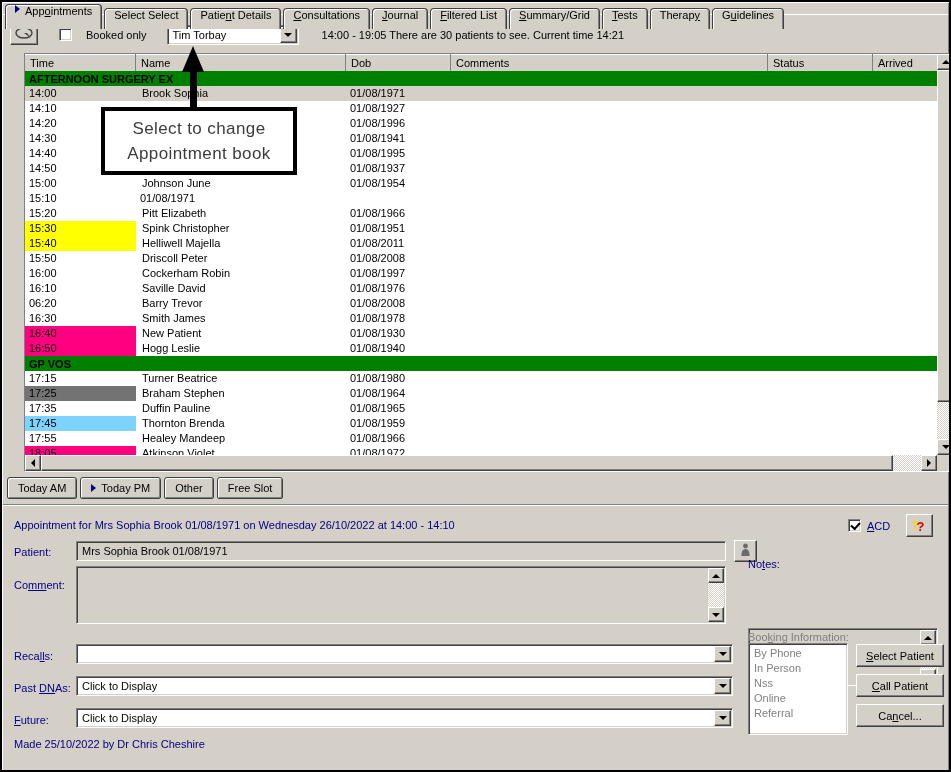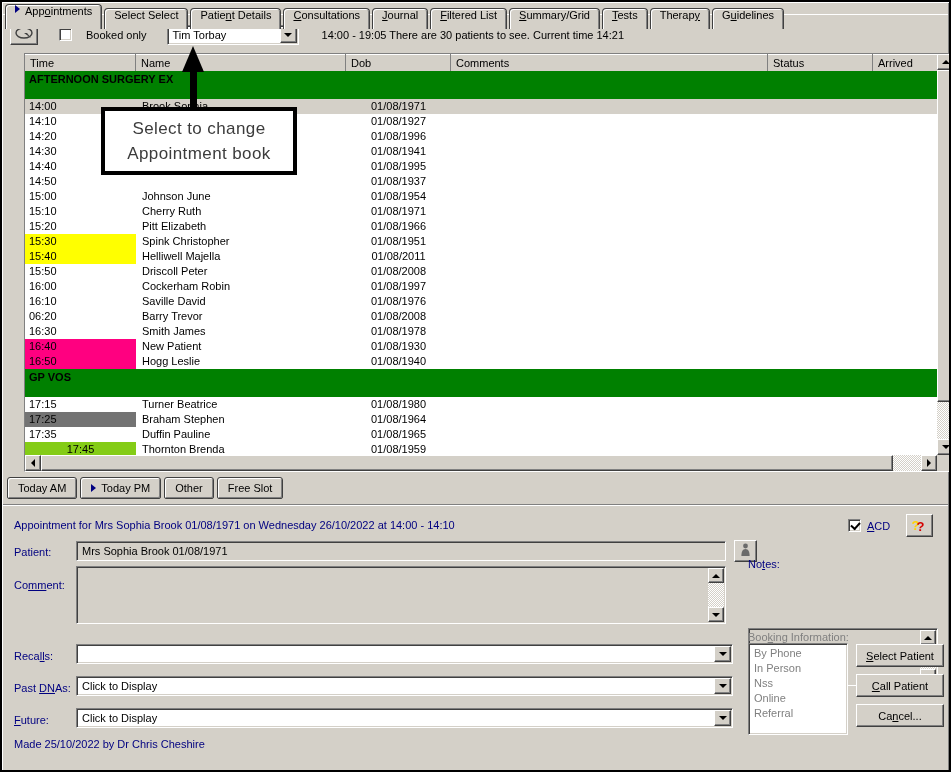--- a/index.html
+++ b/index.html
@@ -52,28 +52,28 @@
   .status{ margin-left:15px; white-space:nowrap; }
 
   
   .table{ position:absolute; left:2px; top:51px; width:931px; height:419px; background:#fff;
     border:1px solid; border-color:#808080 #fff #fff #808080;margin-left:20px; }
   .thead{ position:absolute; left:0; top:0; right:17px; height:17px; background:#d4d0c8;
     display:flex; box-shadow:inset 0 1px 0 #fff; }
   .th{ display:flex; align-items:center; padding:0 5px; border-right:1px solid #808080;
     box-shadow:inset 0 1px 0 #fff; white-space:nowrap; }
   .w-time{ width:111px; flex:none; } .w-name{ width:210px; flex:none; }
-  .w-dob{ width:105px; flex:none;text-align:center; } .w-com{ width:317px; flex:none; }
+  .w-dob{ width:105px; flex:none; } .w-com{ width:317px; flex:none; }
   .w-stat{ width:105px; flex:none; } .w-arr{ flex:1; border-right:none; }
   .tbody{ position:absolute; left:0; top:17px; width:912px; height:385px; overflow:hidden;
     background:#fff; }
   .row{ display:flex; height:15px; line-height:15px; }
   .cell{ padding:0 4px; white-space:nowrap; overflow:hidden; }
   .cell.cn{ padding-left:6px; }
-  .section{ height:28px; line-height:16px; font-weight:bold; padding-left:4px; color:#000; }
+  .section{ height:15px; line-height:16px; font-weight:bold; padding-left:4px; color:#000; }
 
   
   .track{ background:#fff; background-image:conic-gradient(#d4d0c8 25%, transparent 0 50%, #d4d0c8 0 75%, transparent 0); background-size:2px 2px; }
   .vscroll{ position:absolute; top:0; right:0; width:17px; height:401px; }
   .sbtn{ position:absolute; display:flex; align-items:center; justify-content:center; }
   .vscroll .up{ left:0; top:0; width:17px; height:16px; }
   .vscroll .down{ left:0; bottom:0; width:17px; height:16px; }
   .vthumb{ position:absolute; left:0; top:16px; width:17px; height:332px; }
   .hscroll{ position:absolute; left:0; bottom:0; height:16px; width:912px; }
   .hscroll .left{ left:0; top:0; width:16px; height:16px; }
@@ -259,21 +259,20 @@
         <div class="row">
           <div class="cell w-time">15:00</div>
           <div class="cell cn w-name">Johnson June</div>
           <div class="cell w-dob">01/08/1954</div>
           <div class="cell w-com"></div>
           <div class="cell w-stat"></div>
           <div class="cell w-arr"></div>
         </div>
         <div class="row">
           <div class="cell w-time">15:10</div>
-          <div class="cell cn w-name">Cherry Ruth</div>
           <div class="cell w-dob">01/08/1971</div>
           <div class="cell w-com"></div>
           <div class="cell w-stat"></div>
           <div class="cell w-arr"></div>
         </div>
         <div class="row">
           <div class="cell w-time">15:20</div>
           <div class="cell cn w-name">Pitt Elizabeth</div>
           <div class="cell w-dob">01/08/1966</div>
           <div class="cell w-com"></div>
@@ -371,21 +370,21 @@
         </div>
         <div class="row">
           <div class="cell w-time">17:35</div>
           <div class="cell cn w-name">Duffin Pauline</div>
           <div class="cell w-dob">01/08/1965</div>
           <div class="cell w-com"></div>
           <div class="cell w-stat"></div>
           <div class="cell w-arr"></div>
         </div>
         <div class="row">
-          <div class="cell w-time" style="background: #84cc16; text-align: center;">17:45</div>
+          <div class="cell w-time" style="background: #7dd3fc;">17:45</div>
           <div class="cell cn w-name">Thornton Brenda</div>
           <div class="cell w-dob">01/08/1959</div>
           <div class="cell w-com"></div>
           <div class="cell w-stat"></div>
           <div class="cell w-arr"></div>
         </div>
         <div class="row">
           <div class="cell w-time">17:55</div>
           <div class="cell cn w-name">Healey Mandeep</div>
           <div class="cell w-dob">01/08/1966</div>

